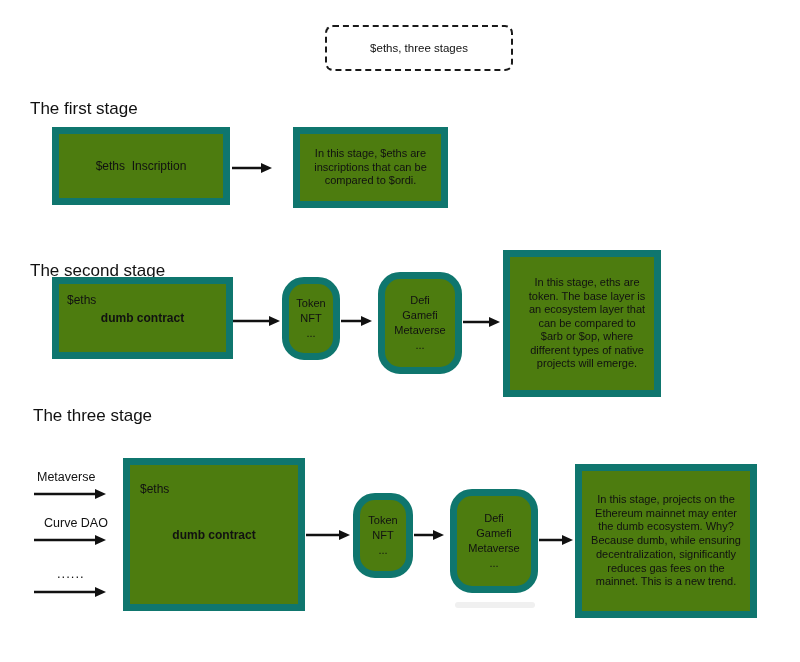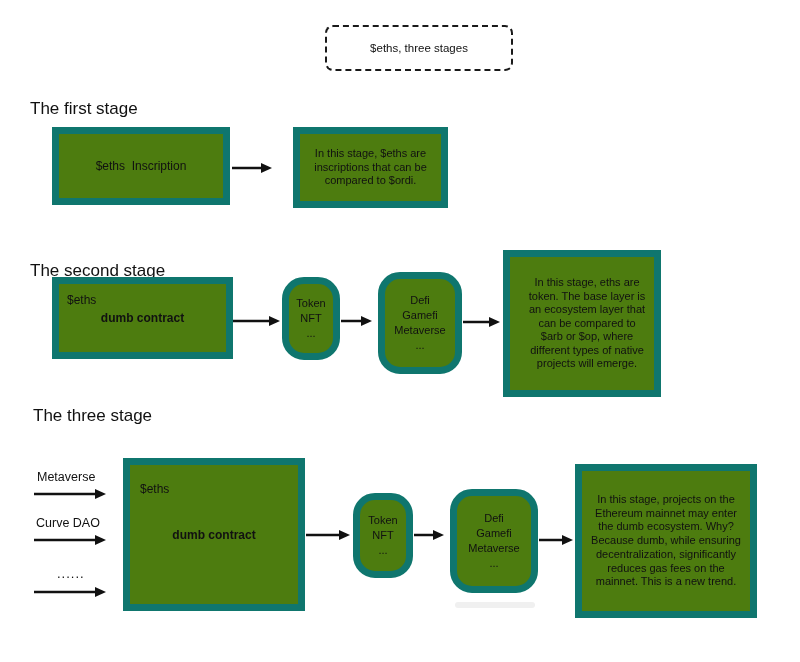--- a/index.html
+++ b/index.html
@@ -126,21 +126,21 @@
       <span>Gamefi</span>
       <span>Metaverse</span>
       <span>...</span>
     </div>
   </div>
   <div class="box box-center note note-s2">
     <span>In this stage, eths are token. The base layer is an ecosystem layer that can be compared to $arb or $op, where different types of native projects will emerge.</span>
   </div>
 
   <div class="input-label" style="left:37px; top:470px;">Metaverse</div>
-  <div class="input-label" style="left:36px; top:516px;">Curve DAO</div>
+  <div class="input-label" style="left:44px; top:516px;">Curve DAO</div>
   <div class="input-label" style="left:57px; top:566px; font-size:13px; letter-spacing:1px;">......</div>
 
   <div class="box contract-box contract-s3">
     <span class="tag">$eths</span>
     <span class="title">dumb contract</span>
   </div>
   <div class="box box-center stack-box token-s3">
     <div>
       <span>Token</span>
       <span>NFT</span>

